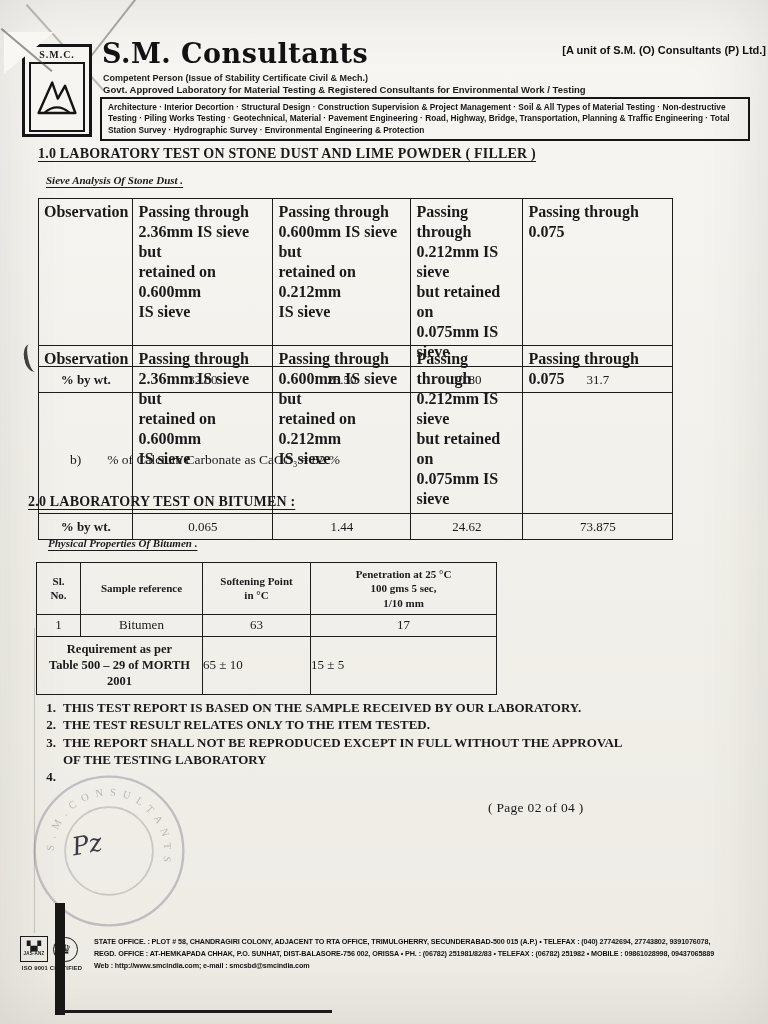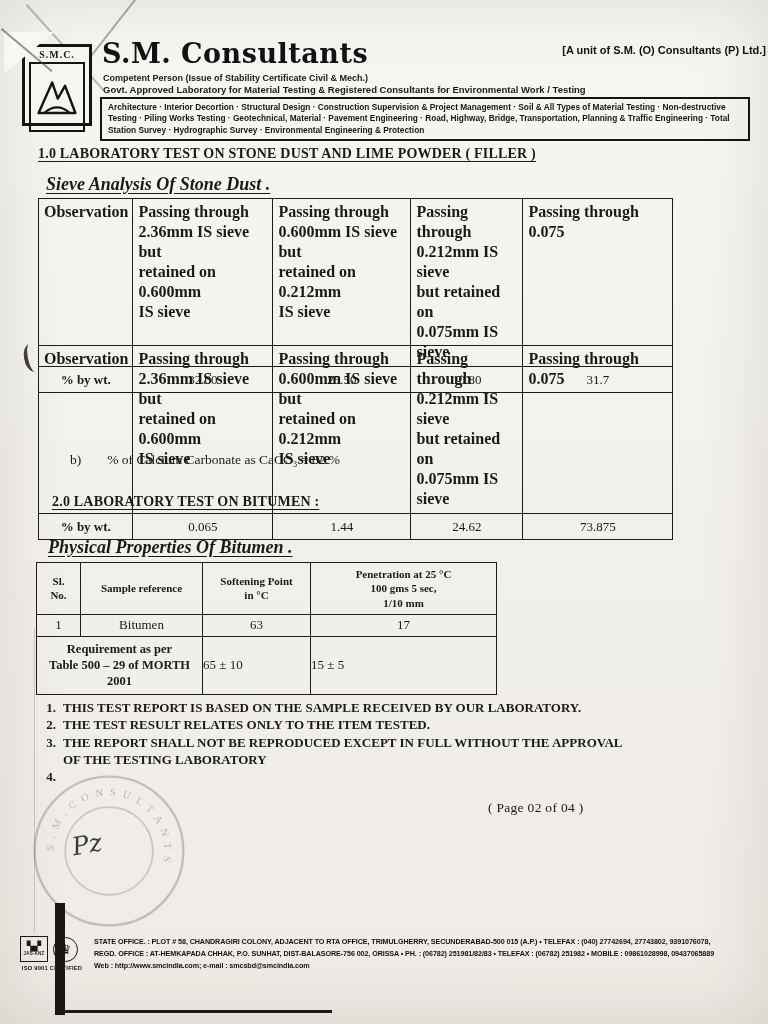--- a/index.html
+++ b/index.html
@@ -18,34 +18,34 @@
   .fold-triangle { position:absolute; left:4px; top:32px; width:0; height:0;
     border-top:42px solid #f8f7f4; border-right:50px solid transparent; z-index:5; }
   .fold-edge { position:absolute; left:2px; top:28px; width:66px; height:2px; background:rgba(70,65,60,0.55); transform:rotate(40deg); transform-origin:left top; z-index:6; }
   .mark-paren { position:absolute; left:24px; top:344px; width:16px; height:28px;
     border-left:4px solid rgba(35,33,30,0.85); border-radius:50%; transform:rotate(-12deg); }
   .left-crease { position:absolute; left:34px; top:628px; width:1px; height:305px; background:rgba(100,94,88,0.28); }
   .left-black-bar { position:absolute; left:55px; top:903px; width:10px; height:112px; background:#181715; z-index:6; }
   .bottom-black-line { position:absolute; left:58px; top:1010px; width:274px; height:3px; background:#1b1a18; z-index:6; }
 
   
-  .logo-box { position:absolute; left:22px; top:44px; width:70px; height:82px; border:3px solid #151515; background:#f6f5f1; z-index:4; }
+  .logo-box { position:absolute; left:22px; top:44px; width:70px; height:93px; border:3px solid #151515; background:#f6f5f1; z-index:4; }
   .logo-label { margin-top:2px; text-align:center; font:bold 10px "Liberation Serif", serif; letter-spacing:1px; }
   .logo-symbol { margin:2px auto 0; width:56px; height:70px; border:2px solid #151515; display:flex; align-items:center; justify-content:center; }
   .company-name { position:absolute; left:102px; top:38px; font-family:"DejaVu Serif", serif; font-weight:bold; font-size:27px; letter-spacing:0.5px; color:#121212; }
   .unit-note { position:absolute; right:2px; top:44px; font:bold 11px "Liberation Sans", sans-serif; color:#111; }
   .tagline1 { position:absolute; left:103px; top:73px; font:bold 9px "Liberation Sans", sans-serif; }
   .tagline2 { position:absolute; left:103px; top:84px; font:bold 9.5px "Liberation Sans", sans-serif; }
   .services-box { position:absolute; left:100px; top:97px; width:650px; border:2px solid #151515;
     padding:3px 6px; font:bold 8.3px "Liberation Sans", sans-serif; line-height:1.38; color:#161616; }
 
   
   .h-title { position:absolute; font-weight:bold; font-size:14px; letter-spacing:0.2px;
     text-decoration:underline; text-underline-offset:3px; }
-  .h-sub { position:absolute; font-weight:bold; font-style:italic; font-size:18px;
+  .h-sub { position:absolute; font-weight:bold; font-style:italic; font-size:11px;
     text-decoration:underline; text-underline-offset:3px; }
 
   
   table { border-collapse:collapse; background:transparent; }
   .doc-table { position:absolute; }
   .doc-table th, .doc-table td { border:1.6px solid #1d1c1a; }
   .sieve-th { font-weight:bold; font-size:16px; text-align:left; vertical-align:top;
     padding:3px 4px 4px 5px; white-space:pre-line; line-height:1.25; }
   .sieve-td { font-size:13px; text-align:center; padding:3px 4px; height:26px; }
   .row-label { font-weight:bold; }
@@ -192,21 +192,21 @@
         <td class="sieve-td">73.875</td>
       </tr>
     </tbody>
   </table>
 
   <div class="note-b">
     <span>b)</span>
     <span>% of Calcium Carbonate as CaCO₃ = 82 %</span>
   </div>
 
-  <div class="h-title" style="left:52px; top:494px;">2.0 LABORATORY TEST ON  BITUMEN :</div>
+  <div class="h-title" style="left:28px; top:494px;">2.0 LABORATORY TEST ON  BITUMEN :</div>
   <div class="h-sub" style="left:48px; top:537px;">Physical Properties Of Bitumen .</div>
 
   <table class="doc-table" style="left:36px; top:562px;">
     <colgroup>
         <col style="width:44px">
         <col style="width:122px">
         <col style="width:108px">
         <col style="width:186px">
       </colgroup>
     <thead>

